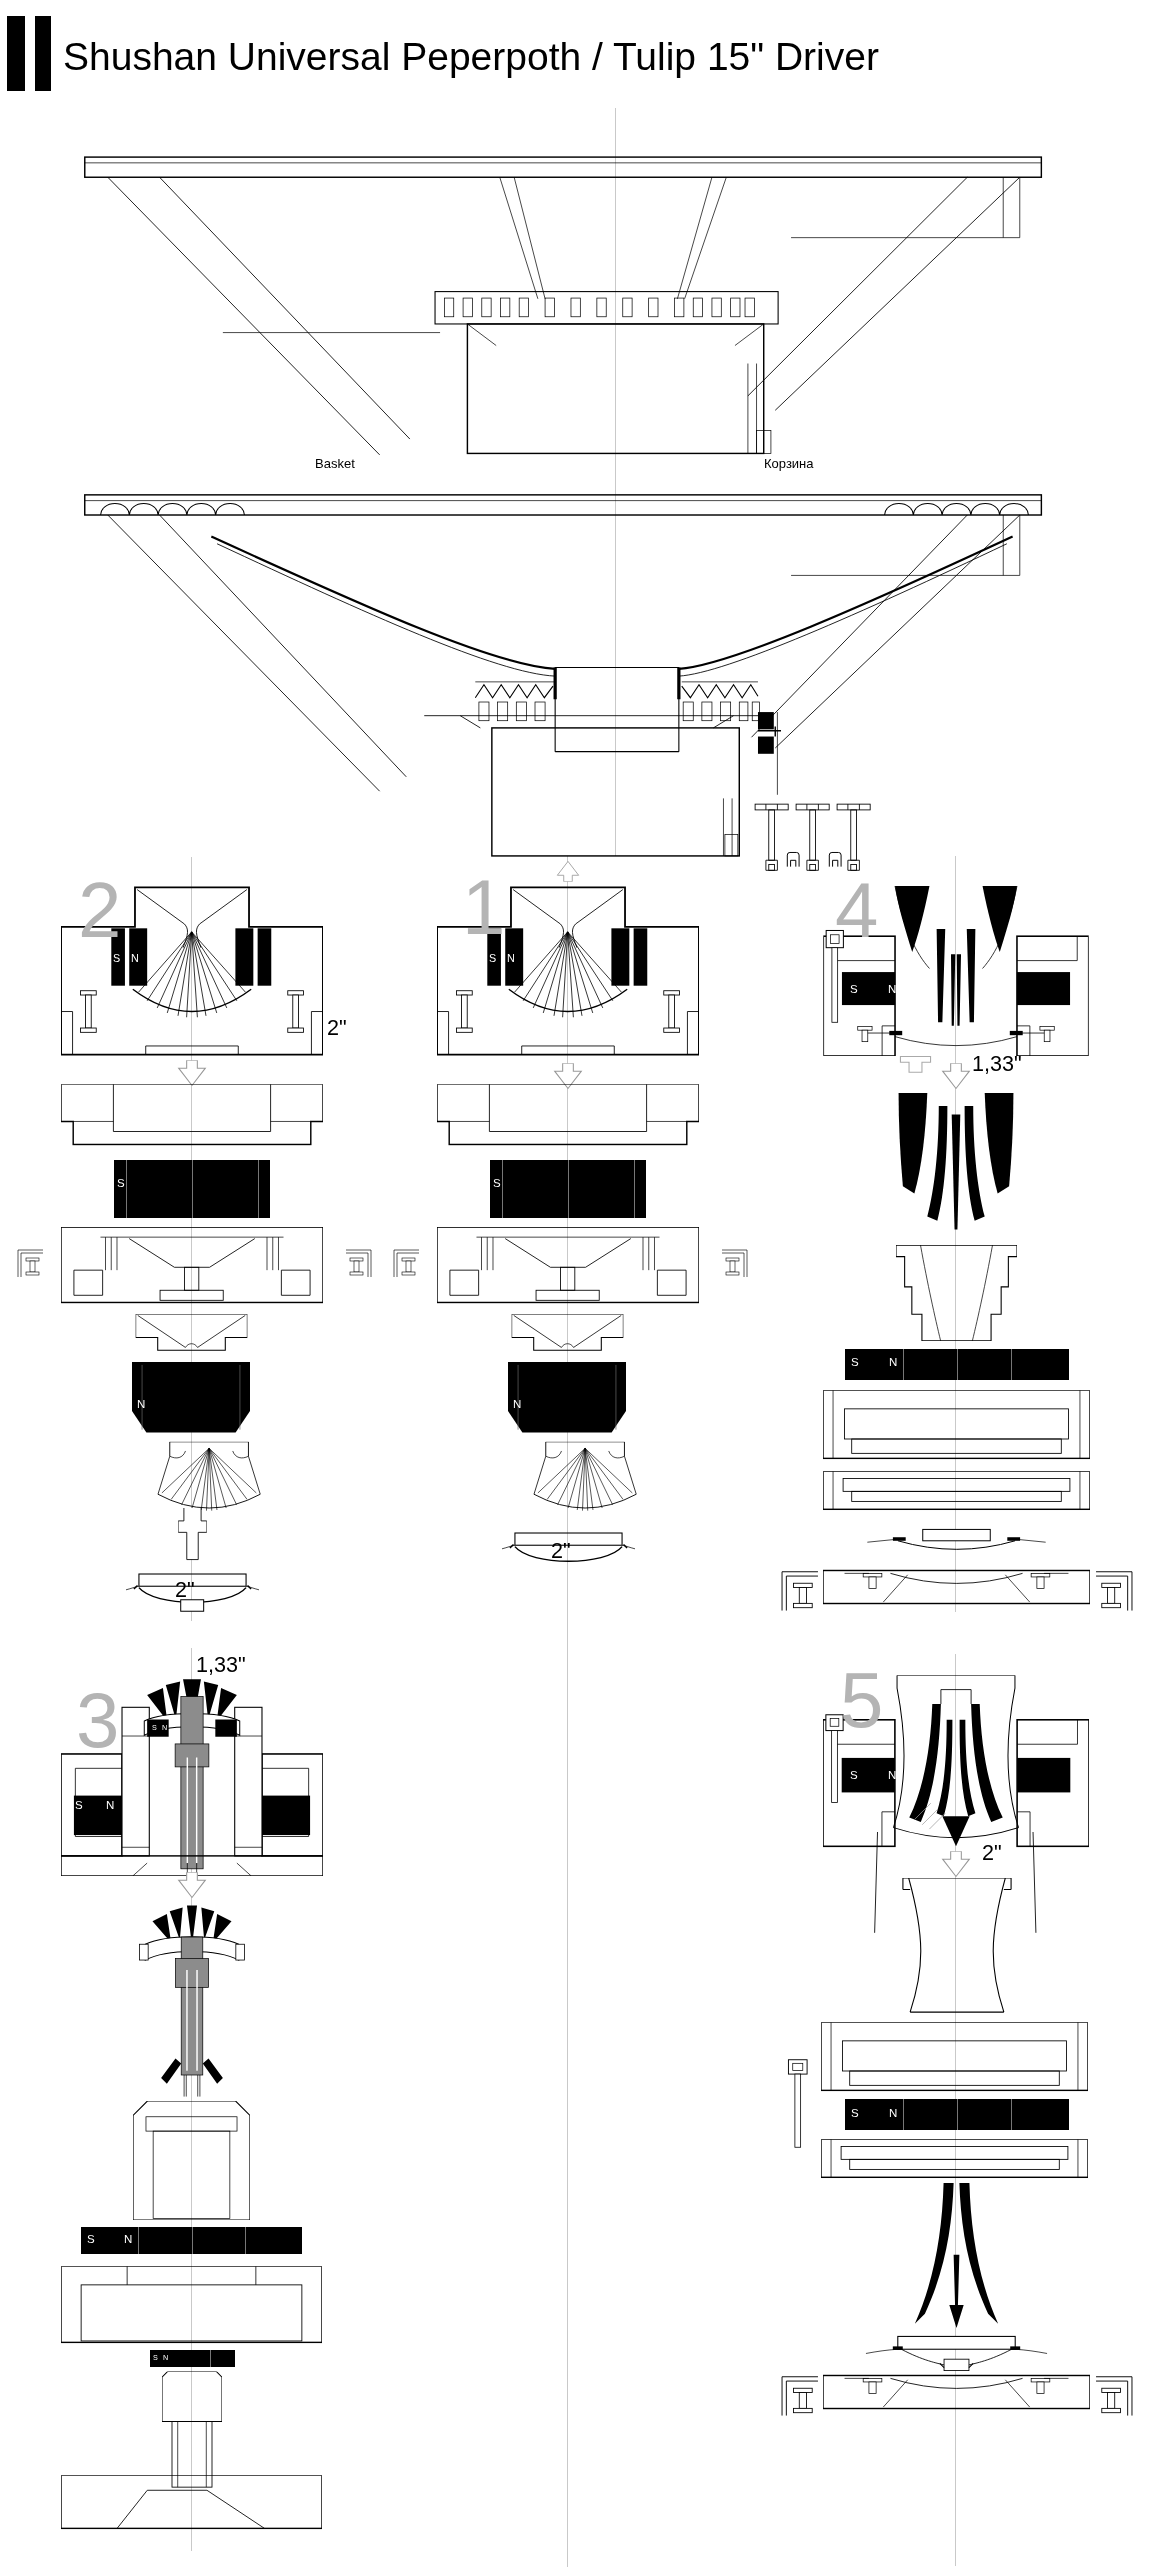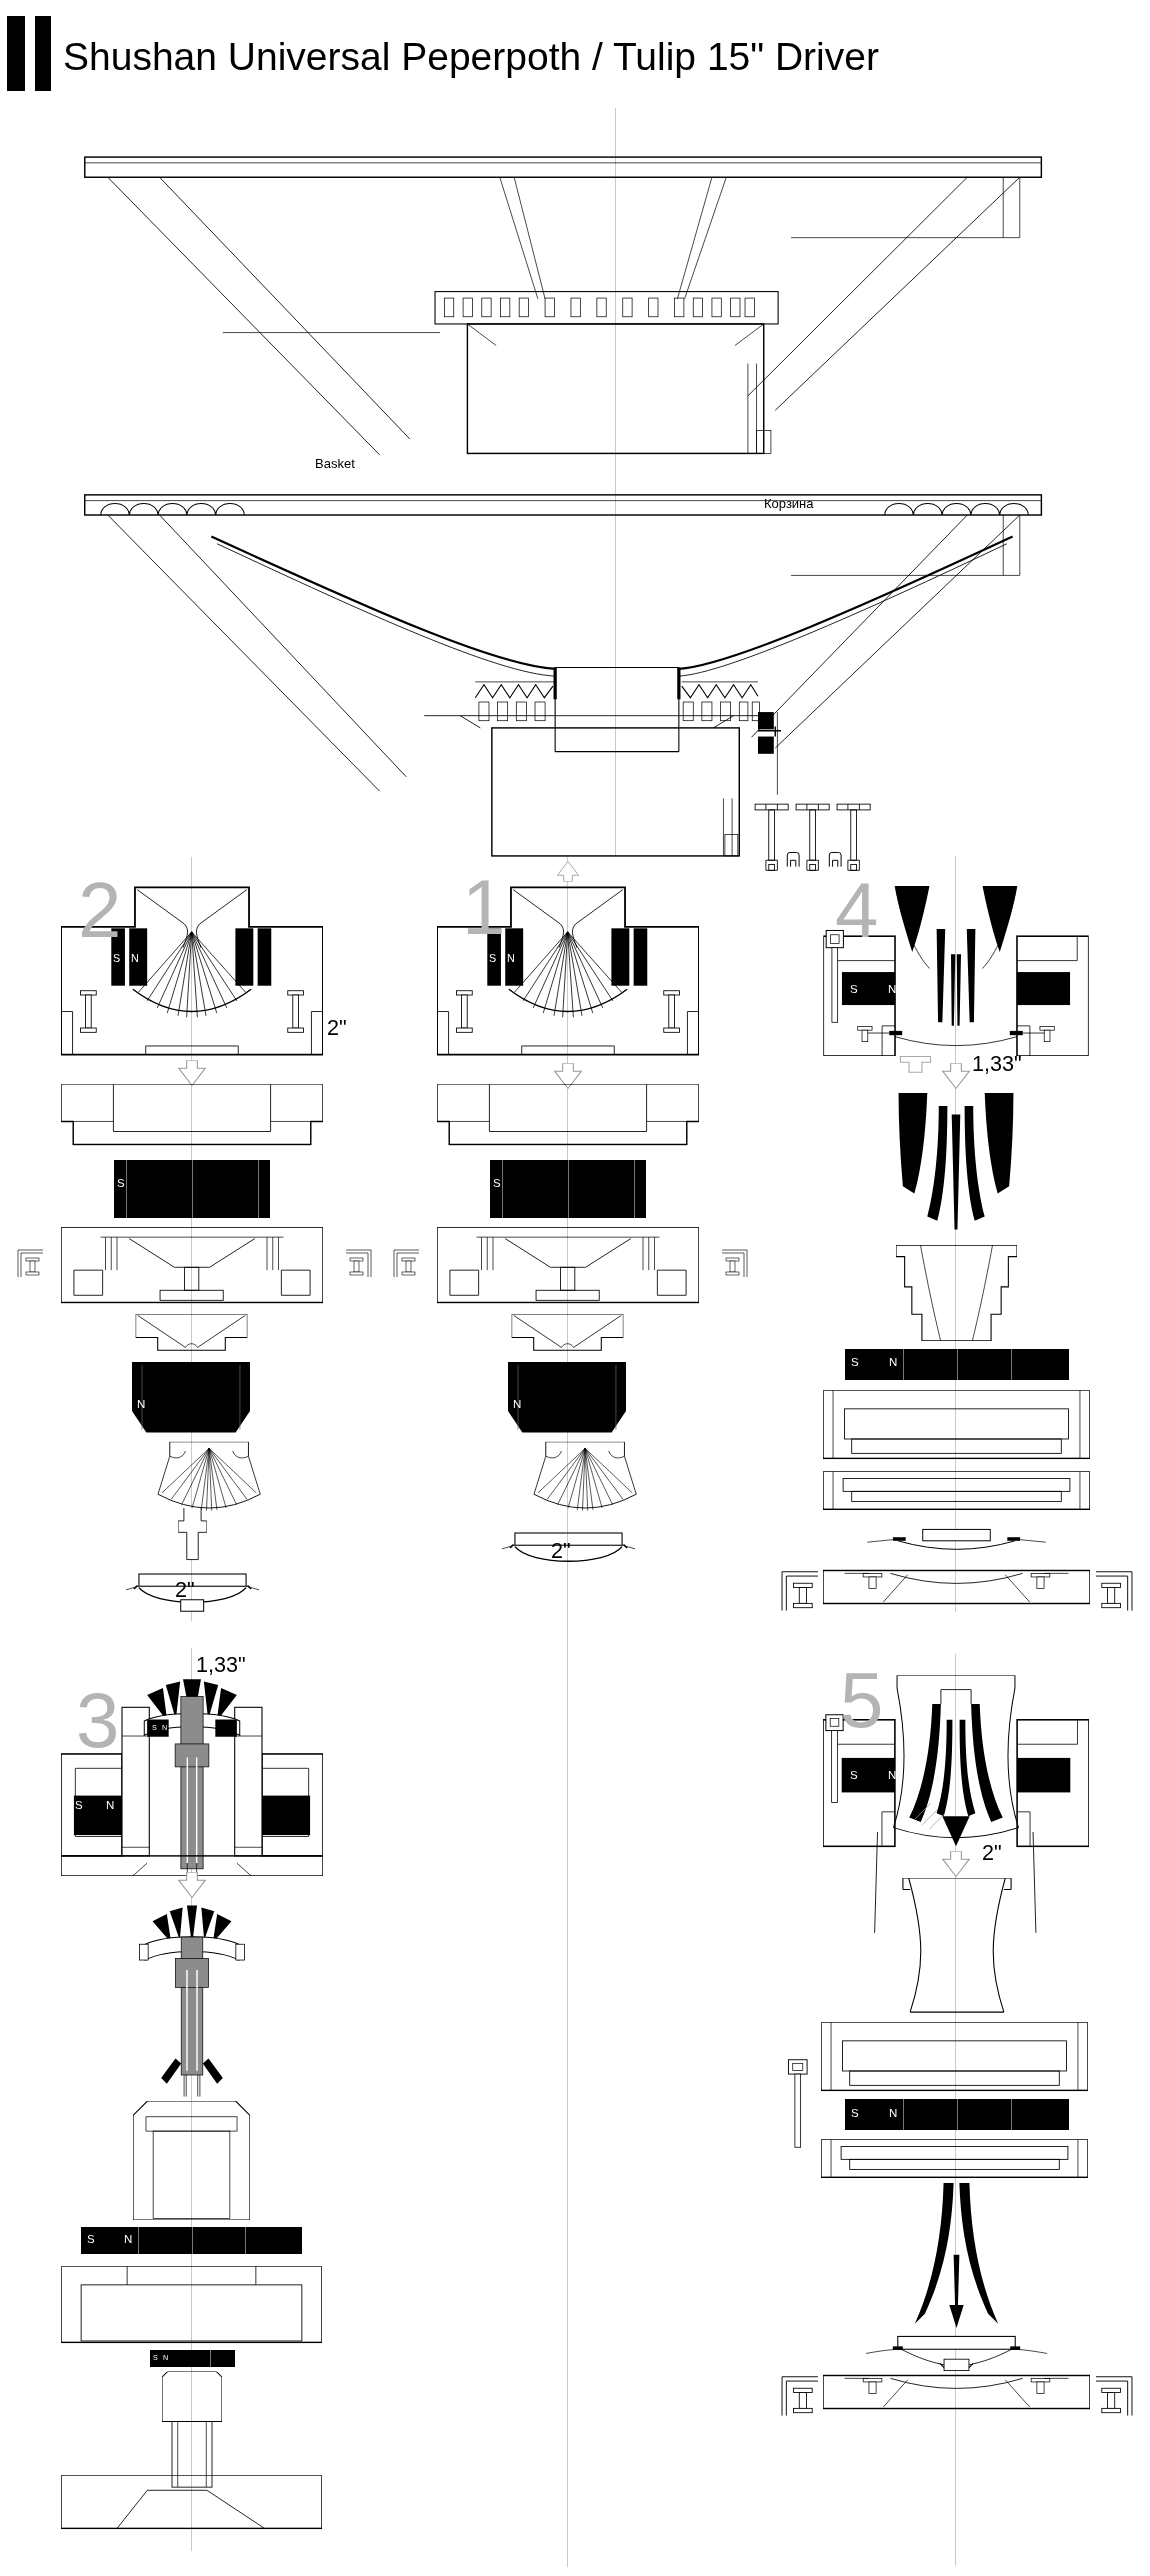--- a/index.html
+++ b/index.html
@@ -353,21 +353,21 @@
         <rect x="854" y="274" width="13" height="26"></rect>
       <rect x="880" y="274" width="13" height="26"></rect>
         <rect x="906" y="274" width="13" height="26"></rect>
         <rect x="926" y="274" width="13" height="26"></rect>
     </g>
     <rect x="540" y="310" width="412" height="180" fill="none" stroke="#000" stroke-width="2"></rect>
     <path d="M930,365 V490 M942,365 V490 M540,310 L580,340 M952,310 L912,340" stroke="#000" stroke-width="1" fill="none"></path>
     <rect x="942" y="458" width="20" height="32" fill="none" stroke="#000" stroke-width="1"></rect>
   </svg>
   <div class="lbl smalllbl" style="left:315px;top:457px;">Basket</div>
-  <div class="lbl smalllbl" style="left:764px;top:457px;margin-top:40px;">Корзина</div>
+  <div class="lbl smalllbl" style="left:764px;top:457px;">Корзина</div>
 
   <svg class="part" style="left:79px;top:489px;" width="971" height="403" viewBox="0 0 1350 560">
     <rect x="8" y="8" width="1330" height="28" fill="none" stroke="#000" stroke-width="2"></rect>
     <path d="M8,16 H1338" stroke="#000" stroke-width="1"></path>
     <path d="M30,36 a20,16 0 0 1 40,0 a20,16 0 0 1 40,0 a20,16 0 0 1 40,0 a20,16 0 0 1 40,0 a20,16 0 0 1 40,0" fill="none" stroke="#000" stroke-width="1.4"></path>
     <path d="M1120,36 a20,16 0 0 1 40,0 a20,16 0 0 1 40,0 a20,16 0 0 1 40,0 a20,16 0 0 1 40,0 a20,16 0 0 1 40,0" fill="none" stroke="#000" stroke-width="1.4"></path>
     <path d="M40,36 L418,420 M112,36 L455,400 M1308,36 L968,360 M1235,36 L935,345" stroke="#000" stroke-width="1.2" fill="none"></path>
     <path d="M1285,36 V120 M1308,36 V120 M990,120 H1308" stroke="#000" stroke-width="1" fill="none"></path>
     <path d="M184,66 C390,160 576,245 662,250" fill="none" stroke="#000" stroke-width="3"></path>
     <path d="M192,76 C398,172 580,256 662,260" fill="none" stroke="#000" stroke-width="1.2"></path>

